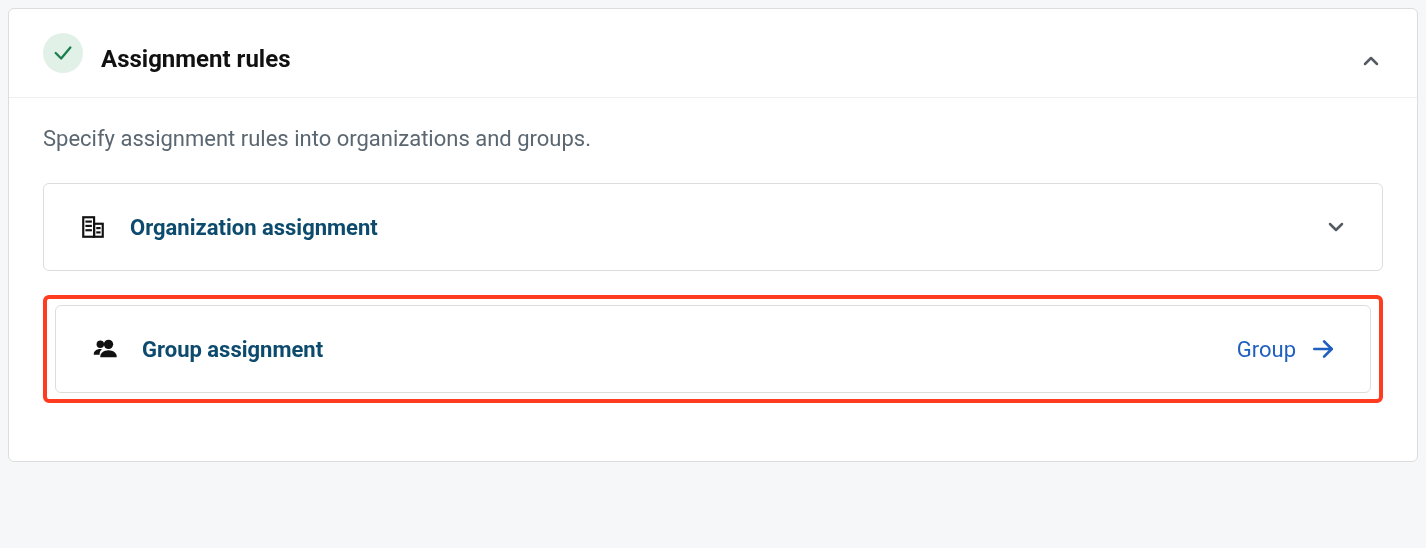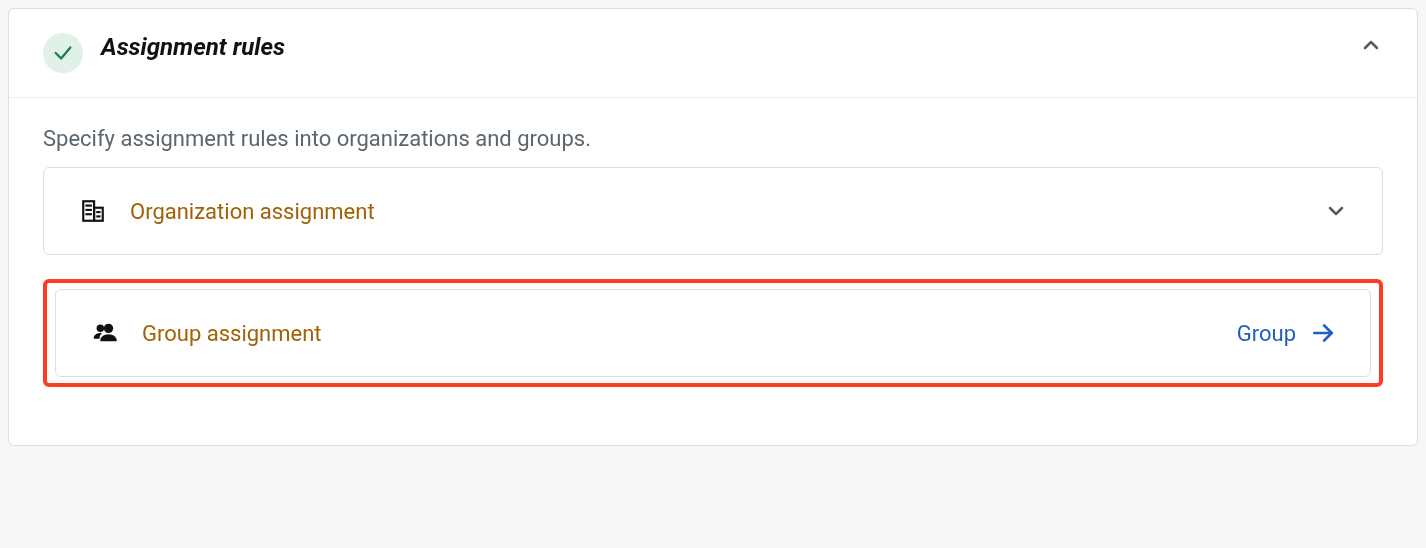--- a/index.html
+++ b/index.html
@@ -15,24 +15,23 @@
     height: 548px;
   }
   .panel {
     background: #fff;
     border: 1px solid #ddd;
     border-radius: 6px;
     width: 100%;
   }
   .panel-header {
     display: flex;
-    align-items: flex-start;
+    align-items: flex-end;
     padding: 24px 34px;
     border-bottom: 1px solid #eee;
-    font-style: italic;
   }
   .check-badge {
     width: 40px;
     height: 40px;
     border-radius: 50%;
     background: #e2f1e7;
     display: flex;
     align-items: center;
     justify-content: center;
     margin-right: 18px;
@@ -50,21 +49,21 @@
     display: flex;
     align-items: center;
     cursor: pointer;
   }
   .panel-body {
     padding: 28px 34px 34px 34px;
   }
   .panel-desc {
     color: #5b6770;
     font-size: 22px;
-    margin-bottom: 16px;
+    margin-bottom: 32px;
   }
   .subrow-wrap {
     border-radius: 6px;
     margin-bottom: 24px;
   }
   .subrow-wrap.highlight {
     border: 4px solid #ff3b20;
     padding: 6px 8px;
   }
   .subrow {
@@ -79,22 +78,22 @@
     height: 30px;
     display: flex;
     align-items: center;
     justify-content: center;
     color: #111;
     margin-right: 22px;
     flex-shrink: 0;
   }
   .subrow .row-title {
     font-size: 22px;
-    font-weight: 400;
-    color: #a16207;
+    font-weight: 700;
+    color: #0c4a6e;
   }
   .manage-link {
     display: flex;
     align-items: center;
     color: #1f5fbf;
     font-size: 22px;
     cursor: pointer;
   }
   .manage-link .arrow {
     margin-left: 14px;

